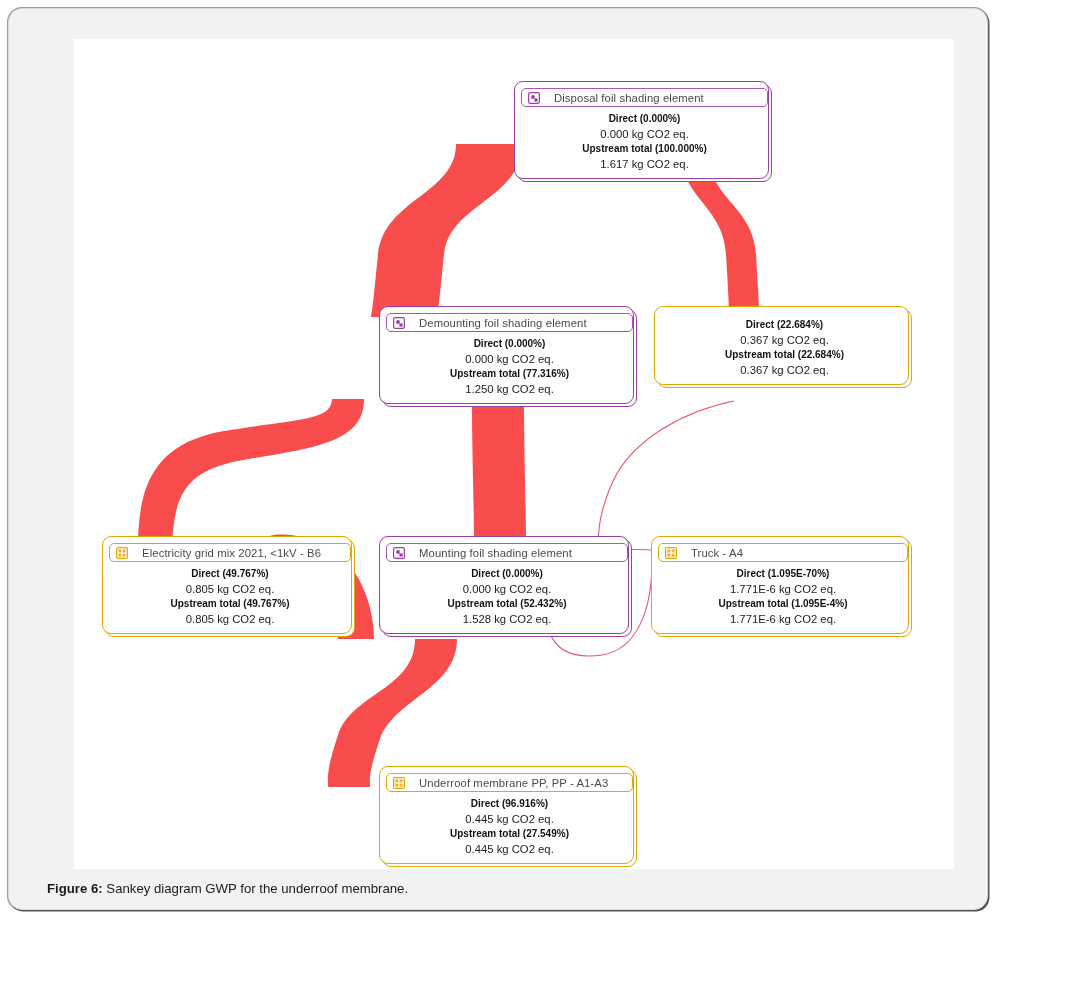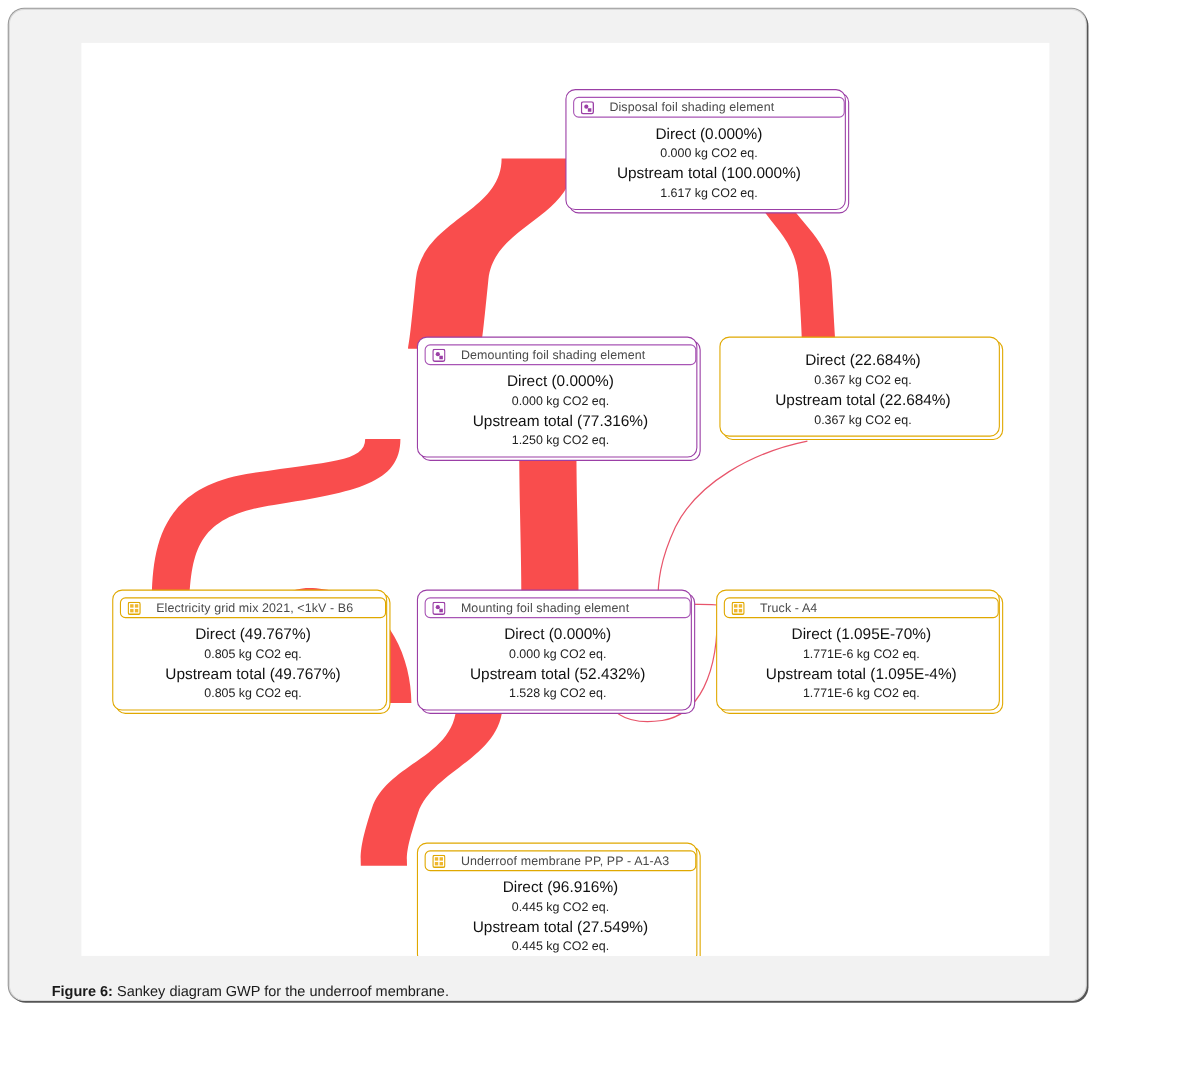--- a/index.html
+++ b/index.html
@@ -47,29 +47,29 @@
   }
   .node.purple .node-head{border-color:#a855b5;}
   .node-title{
     font-size:11.3px;color:#4a4a4a;letter-spacing:.1px;white-space:nowrap;
   }
   .node-body{
     text-align:center;padding:5px 4px 6px;
     line-height:1.42;
   }
   .ln{font-size:11.3px;color:#222;}
-  .ln.b{font-weight:normal;font-size:14px;color:#111;}
+  .ln.b{font-weight:bold;font-size:10px;color:#111;}
 
   
   .ico{width:12px;height:12px;flex:0 0 12px;display:block;}
 
   
   #caption{
     position:absolute;left:38px;top:872px;
-    font-size:13.2px;color:#1a1a1a;font-family:"Liberation Sans",sans-serif;margin-top:12px;
+    font-size:13.2px;color:#1a1a1a;font-family:"Liberation Sans",sans-serif;
   }
   #caption b{font-weight:bold;}
 </style>
 </head>
 <body>
 
 <div id="page">
 
   <div id="canvas">
 

